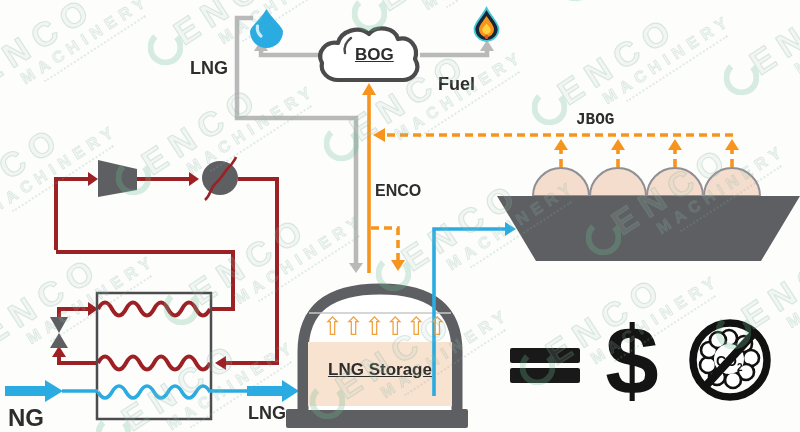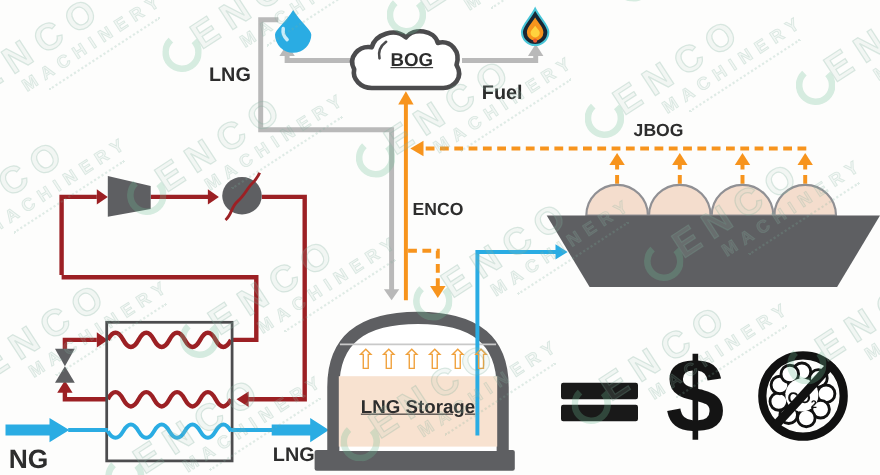--- a/index.html
+++ b/index.html
@@ -179,21 +179,21 @@
       <text x="716" y="366" font-size="14" font-weight="bold" fill="#111111" font-family="Liberation Sans, sans-serif">CO</text>
       <text x="737" y="371" font-size="10" font-weight="bold" fill="#111111" font-family="Liberation Sans, sans-serif">2</text>
       <path d="M703,389 L757,330" stroke="#111111" stroke-width="8"></path>
     </g>
   </svg>
 
   <div class="lbl" style="left:190px;top:58px;font-size:18px;">LNG</div>
   <div class="lbl" style="left:355px;top:45px;font-size:17px;text-decoration:underline;">BOG</div>
   <div class="lbl" style="left:438px;top:74px;font-size:18px;">Fuel</div>
   <div class="lbl" style="left:375px;top:182px;font-size:16px;">ENCO</div>
-  <div class="lbl" style="left:576px;top:111px;font-size:16px;">JBOG</div>
+  <div class="lbl" style="left:576px;top:111px;font-size:16px;font-family:Liberation Mono, monospace;">JBOG</div>
   <div class="lbl" style="left:318px;top:360px;width:124px;text-align:center;font-size:17px;text-decoration:underline;">LNG Storage</div>
   <div class="lbl" style="left:8px;top:404px;font-size:24px;">NG</div>
   <div class="lbl" style="left:248px;top:403px;font-size:18px;">LNG</div>
   <div class="dollar" style="left:598px;top:316px;width:68px;">$</div>
 
   <div class="vapor-arrows" style="left:322px;top:314px;width:110px;text-align:center;">⇧⇧⇧⇧⇧⇧</div>
 
   <div id="wm-layer">
       <div class="wm-tile" style="left: -30px; top: 62px;">
         <div class="wm-enco">ENCO</div>

